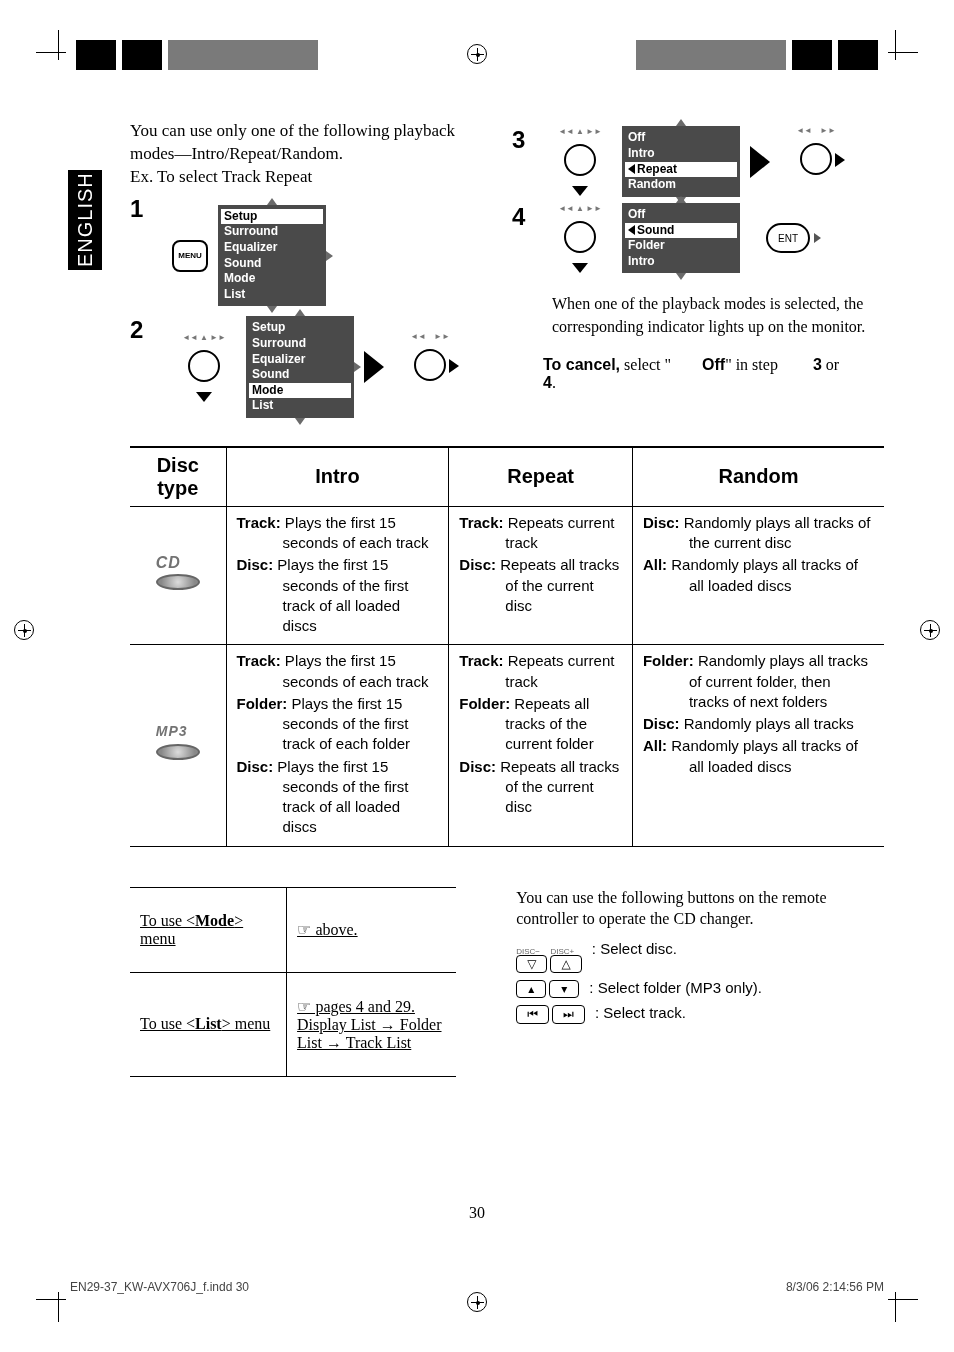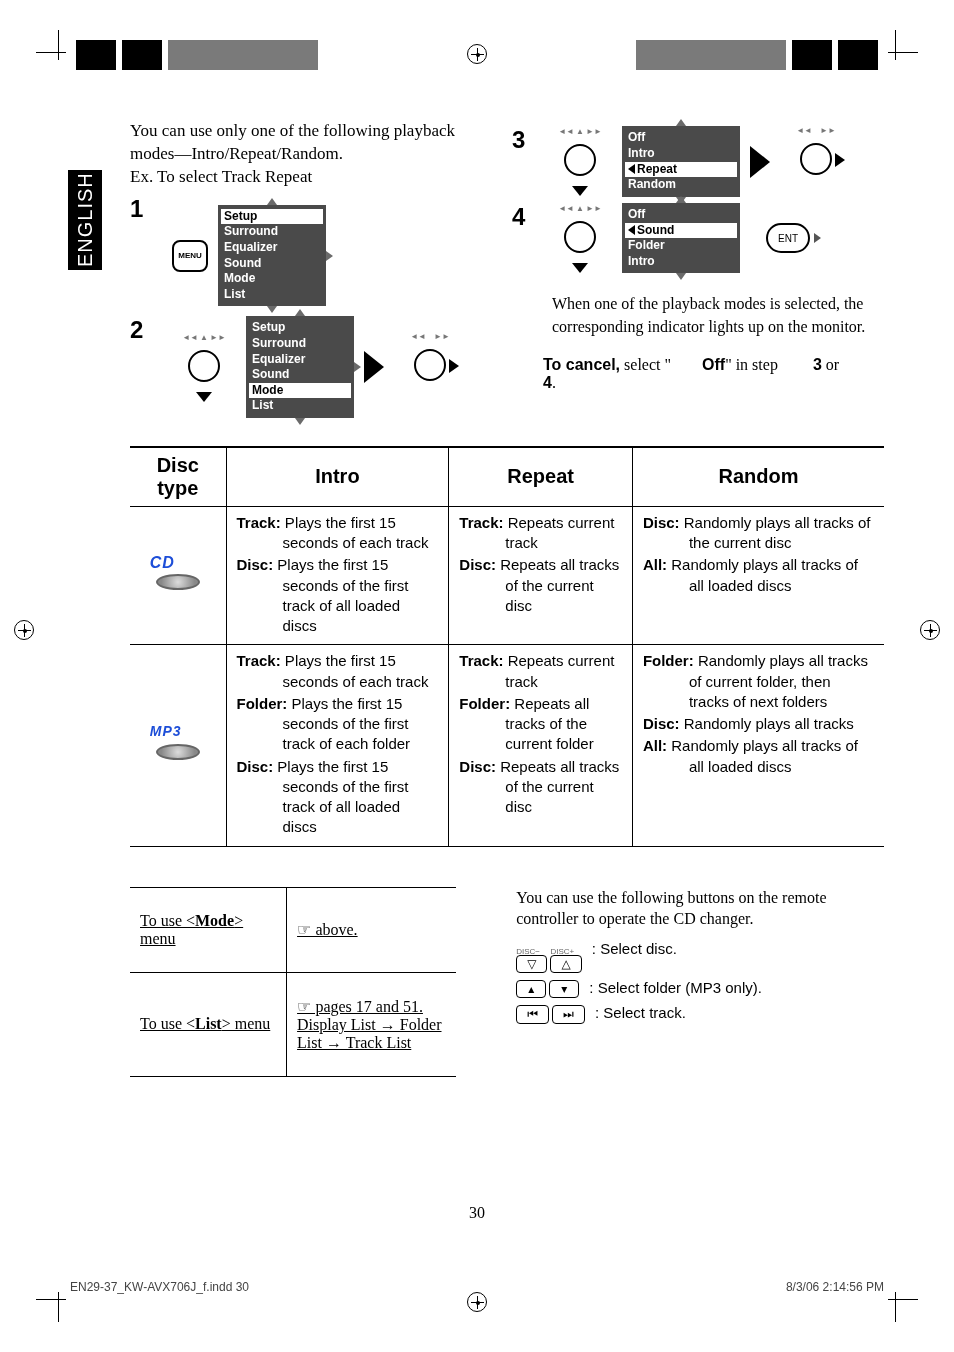--- a/index.html
+++ b/index.html
@@ -186,25 +186,25 @@
   table.main-table td.icon-cell {
     text-align:center; vertical-align:middle; width: 96px;
   }
   table.main-table b { font-weight: bold; }
   .hang { padding-left: 46px; text-indent: -46px; margin-bottom: 2px; }
 
   .disc-icon {
     display:inline-block; position:relative; width:56px; height:34px;
   }
   .disc-icon .label {
-    position:absolute; top:-4px; left:0;
+    position:absolute; top:-4px; left:6px;
     font-family: Arial Black, Arial, sans-serif;
     font-weight: 900; font-style: italic;
     font-size: 16px; letter-spacing:1px;
-    color:#1d4ed8;
+    color:#737373;
   }
   .disc-icon .ellipse {
     position:absolute; bottom:0; left:6px;
     width:44px; height:16px; border:2px solid #666; border-radius:50%;
     background: radial-gradient(circle at center, #ddd 0, #888 80%);
   }
 
   .lower-section { display:flex; gap: 16px; margin-top: 40px; }
   .lower-left { width: 47%; }
   .lower-right { width: 53%; margin-left: 44px; }
@@ -521,21 +521,21 @@
       <div class="lower-left">
         <table class="ref-table">
           <tbody>
               <tr>
             <td><span>To use &lt;</span><b>Mode</b><span>&gt; menu</span></td>
             <td>☞ above.</td>
           </tr>
           <tr>
             <td><span>To use &lt;</span><b>List</b><span>&gt; menu</span></td>
             <td>
-              <div>☞ pages 17 and 51.</div>
+              <div>☞ pages 4 and 29.</div>
               <div>Display List → Folder List → Track List</div>
             </td>
           </tr>
         </tbody>
           </table>
       </div>
       <div class="lower-right">
         <p class="body" style="font-size:16px;">You can use the following buttons on the remote controller to operate the CD changer.</p>
         <div style="margin-top:10px;">
           <div class="remote-line">

